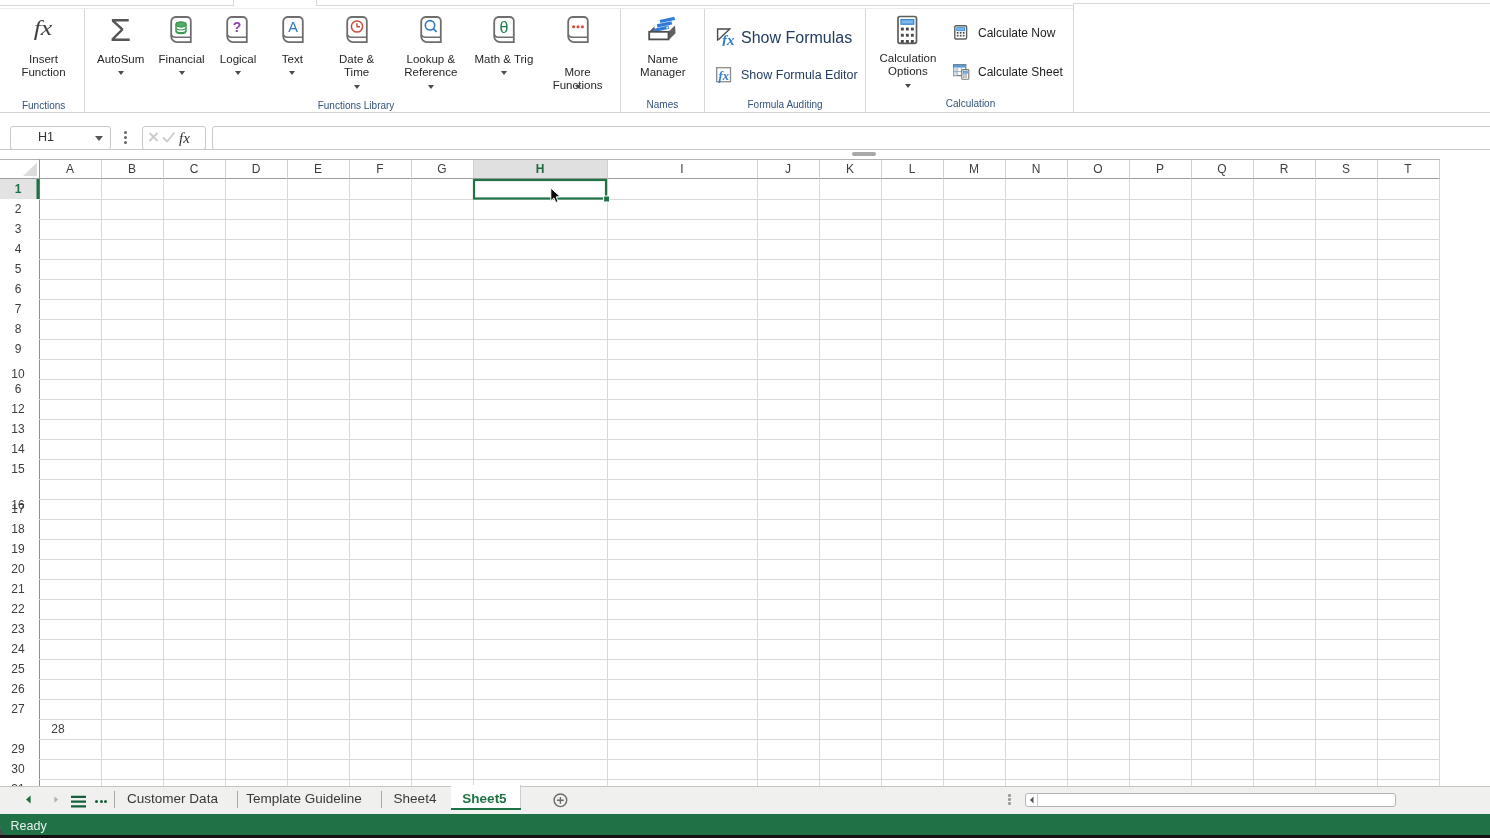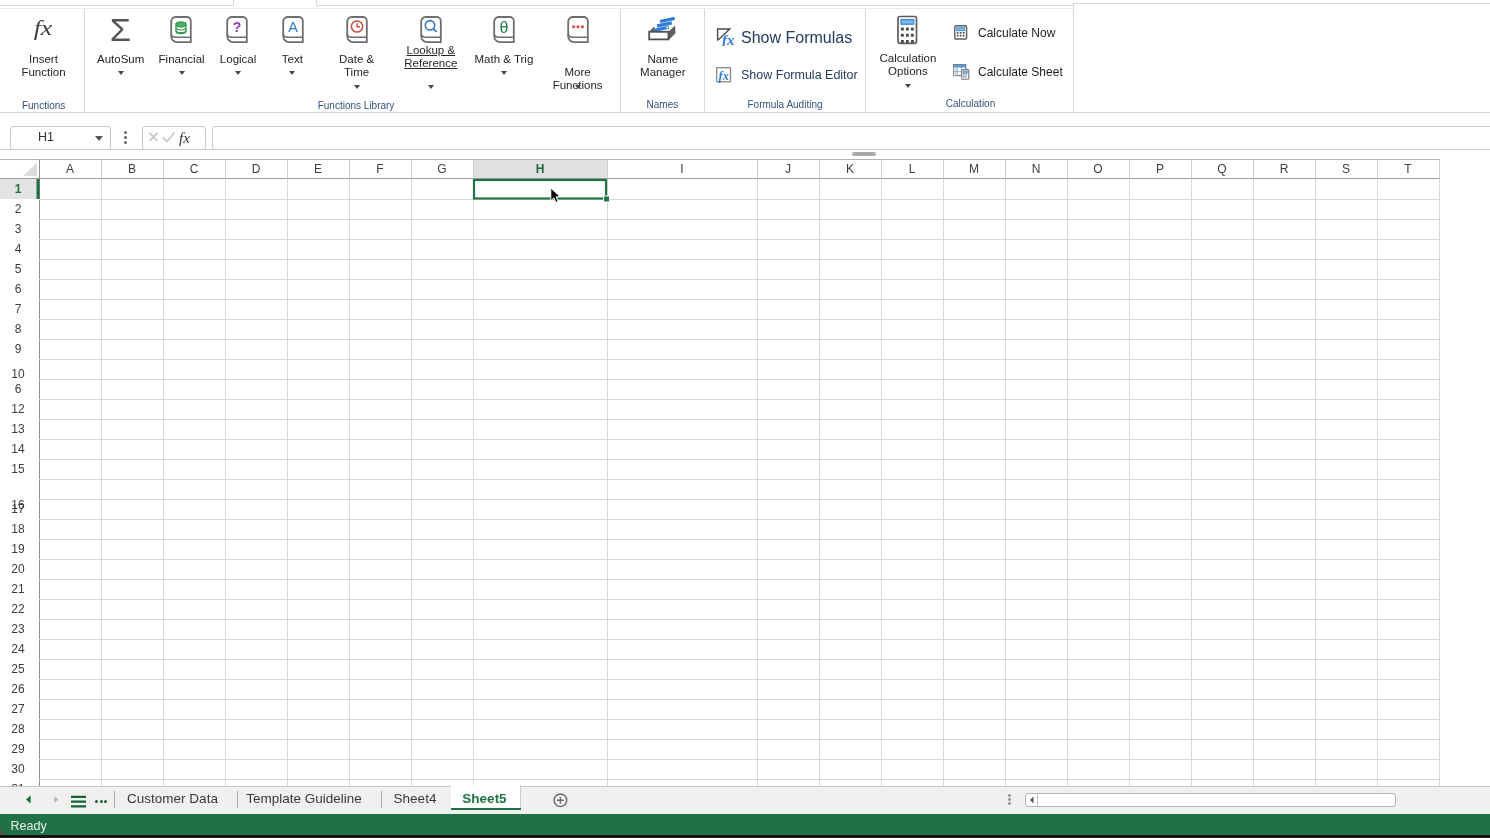--- a/index.html
+++ b/index.html
@@ -84,21 +84,21 @@
 </svg>
 <div class="bl" style="left:356.6px;top:53px;">Date &amp;<br>Time</div>
 <div class="da" style="left:356.6px;top:84.5px;"></div>
 
 <svg class="abs" style="left:420px;top:16px;" width="22" height="28" viewBox="0 0 22 28">
 <path d="M5.6,1 H16.8 A4,4 0 0 1 20.8,5 V26.1 H7 A5.8,5.8 0 0 1 1.2,20.3 V5.4 A4.4,4.4 0 0 1 5.6,1 Z" fill="none" stroke="#6e6e6e" stroke-width="1.8"></path>
 <path d="M1.3,18.8 Q2.1,21.2 5.4,21.3 L20.8,21.3" fill="none" stroke="#6e6e6e" stroke-width="1.6"></path>
 <circle cx="10" cy="9.3" r="4.7" fill="none" stroke="#2e77c8" stroke-width="1.6"></circle>
 <path d="M13.4,12.7 L16.6,16" stroke="#2e77c8" stroke-width="1.7"></path>
 </svg>
-<div class="bl" style="left:430.8px;top:44px;text-decoration:underline;">Lookup &amp;<br>Reference</div>
+<div class="bl" style="left:430.8px;top:53px;">Lookup &amp;<br>Reference</div>
 <div class="da" style="left:430.8px;top:84.5px;"></div>
 
 <svg class="abs" style="left:493px;top:16px;" width="22" height="28" viewBox="0 0 22 28">
 <path d="M5.6,1 H16.8 A4,4 0 0 1 20.8,5 V26.1 H7 A5.8,5.8 0 0 1 1.2,20.3 V5.4 A4.4,4.4 0 0 1 5.6,1 Z" fill="none" stroke="#6e6e6e" stroke-width="1.8"></path>
 <path d="M1.3,18.8 Q2.1,21.2 5.4,21.3 L20.8,21.3" fill="none" stroke="#6e6e6e" stroke-width="1.6"></path>
 <text x="11" y="16.5" font-size="16" fill="#1f7a46" text-anchor="middle" style="font-family:'Liberation Sans',sans-serif;">θ</text>
 </svg>
 <div class="bl" style="left:503.9px;top:53px;">Math &amp; Trig</div>
 <div class="da" style="left:503.9px;top:70.5px;"></div>
 
@@ -346,21 +346,21 @@
 <div class="rowN" style="top:518.5px;">18</div>
 <div class="rowN" style="top:538.5px;">19</div>
 <div class="rowN" style="top:558.5px;">20</div>
 <div class="rowN" style="top:578.5px;">21</div>
 <div class="rowN" style="top:598.5px;">22</div>
 <div class="rowN" style="top:618.5px;">23</div>
 <div class="rowN" style="top:638.5px;">24</div>
 <div class="rowN" style="top:658.5px;">25</div>
 <div class="rowN" style="top:678.5px;">26</div>
 <div class="rowN" style="top:698.5px;">27</div>
-<div class="rowN" style="top:718.5px;">28</div>
+<div class="rowN" style="top:718.5px;padding-left:40px;">28</div>
 <div class="rowN" style="top:738.5px;">29</div>
 <div class="rowN" style="top:758.5px;">30</div>
 <div class="rowN" style="top:778.5px;">31</div>
 </div>
 
 <div class="abs" style="left:0;top:785.5px;width:1490px;height:28px;background:#f0f0ef;border-top:1px solid #c6c6c6;box-sizing:border-box;"></div>
 <svg class="abs" style="left:20px;top:793px;" width="50" height="13" viewBox="0 0 50 13">
 <path d="M10.6,2.6 L6,6.6 L10.6,10.6 Z" fill="#1c6b3e"></path>
 <path d="M34.4,3.4 L38.2,6.6 L34.4,9.8 Z" fill="#b3b3b3"></path>
 </svg>

